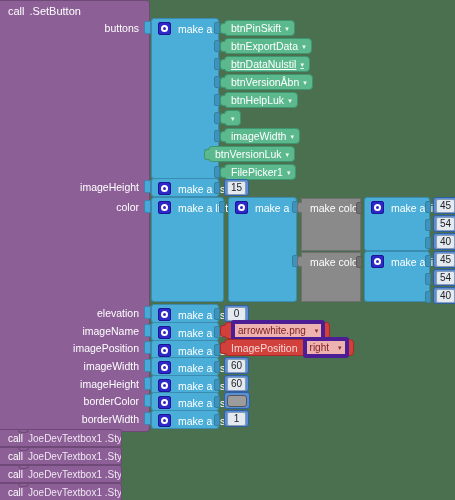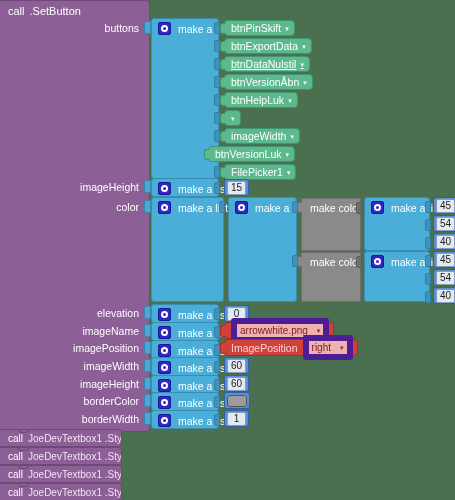--- a/index.html
+++ b/index.html
@@ -178,21 +178,21 @@
     white-space:nowrap;
   }
   .redblk::before{
     content:"";position:absolute;left:-5px;top:2px;
     width:5px;height:12px;
     background:#d2403c;border:1px solid #a82b28;border-right:none;
     border-radius:3px 0 0 3px;box-sizing:border-box;
   }
   .red-field{
     background:#eeb3b1;
-    border:6px solid #4c1d95;
+    border:4px solid #4c1d95;
     border-radius:3px;
     color:#7d1d1b;font-size:10px;line-height:13px;
     padding:0 3px;
     display:inline-flex;align-items:center;gap:9px;
   }
   .red-txt{color:#f6d7d6;font-size:10.5px;}
 
   
   .swatchblk{
     position:absolute;

